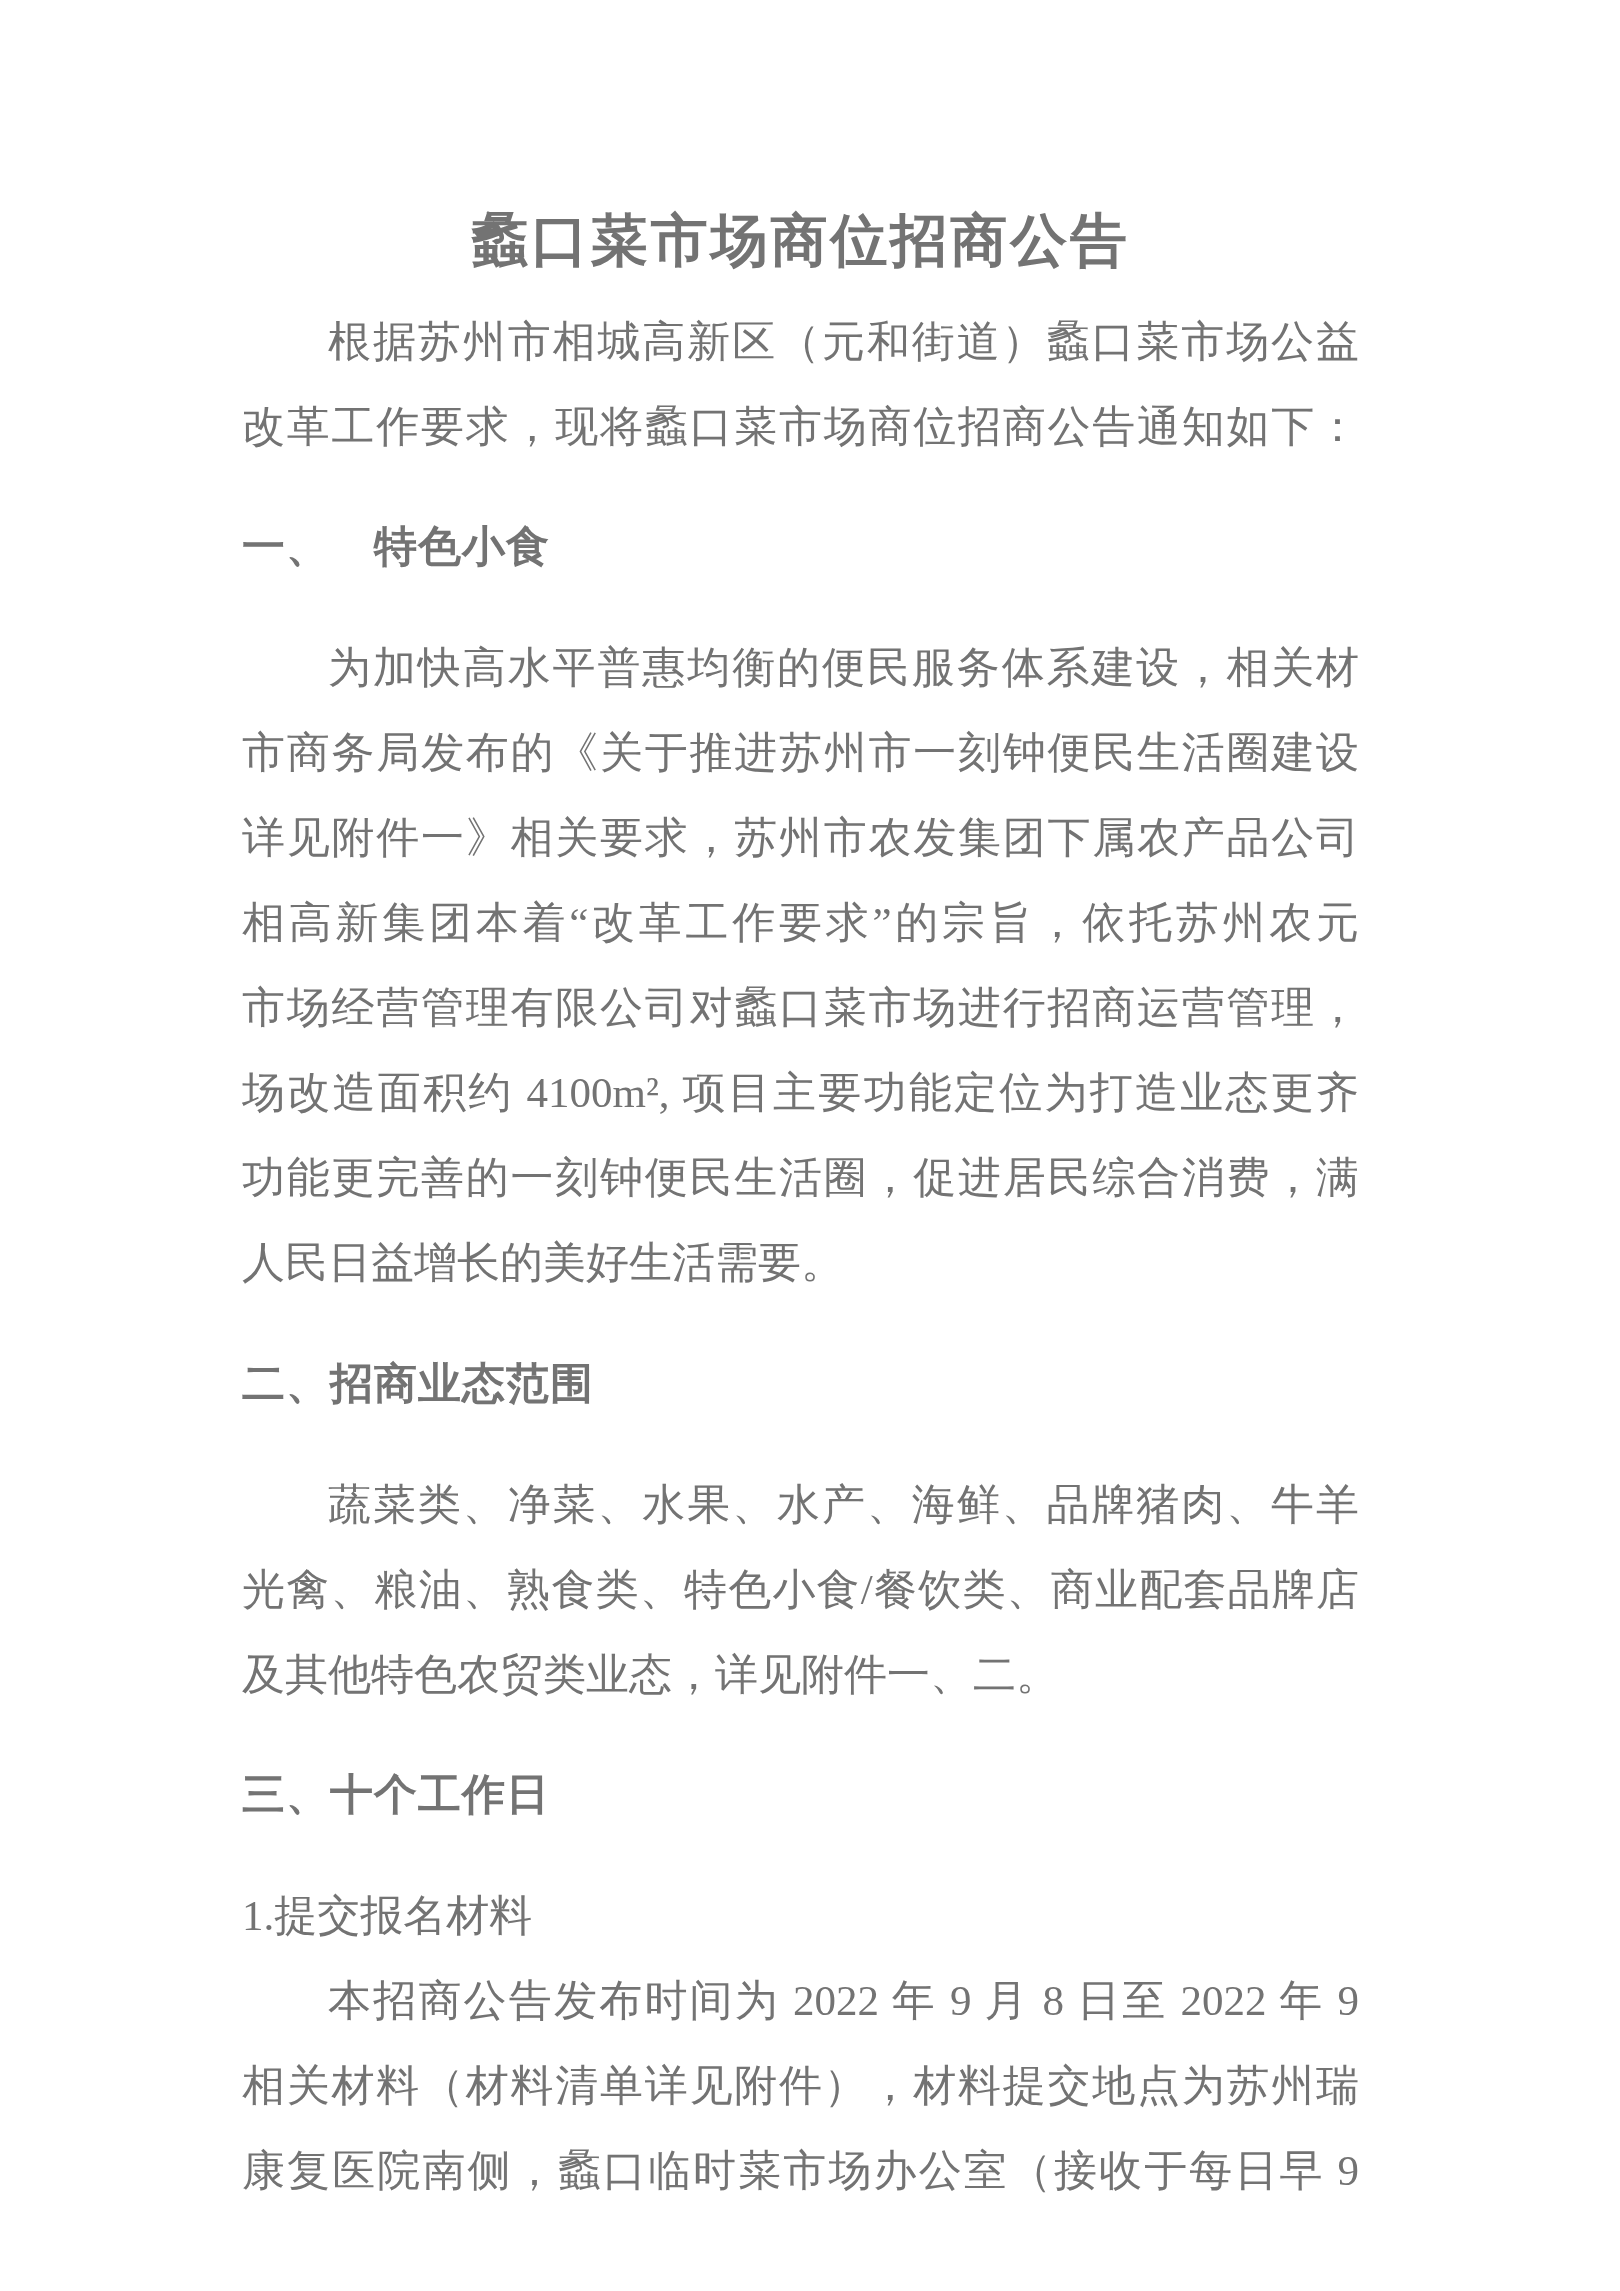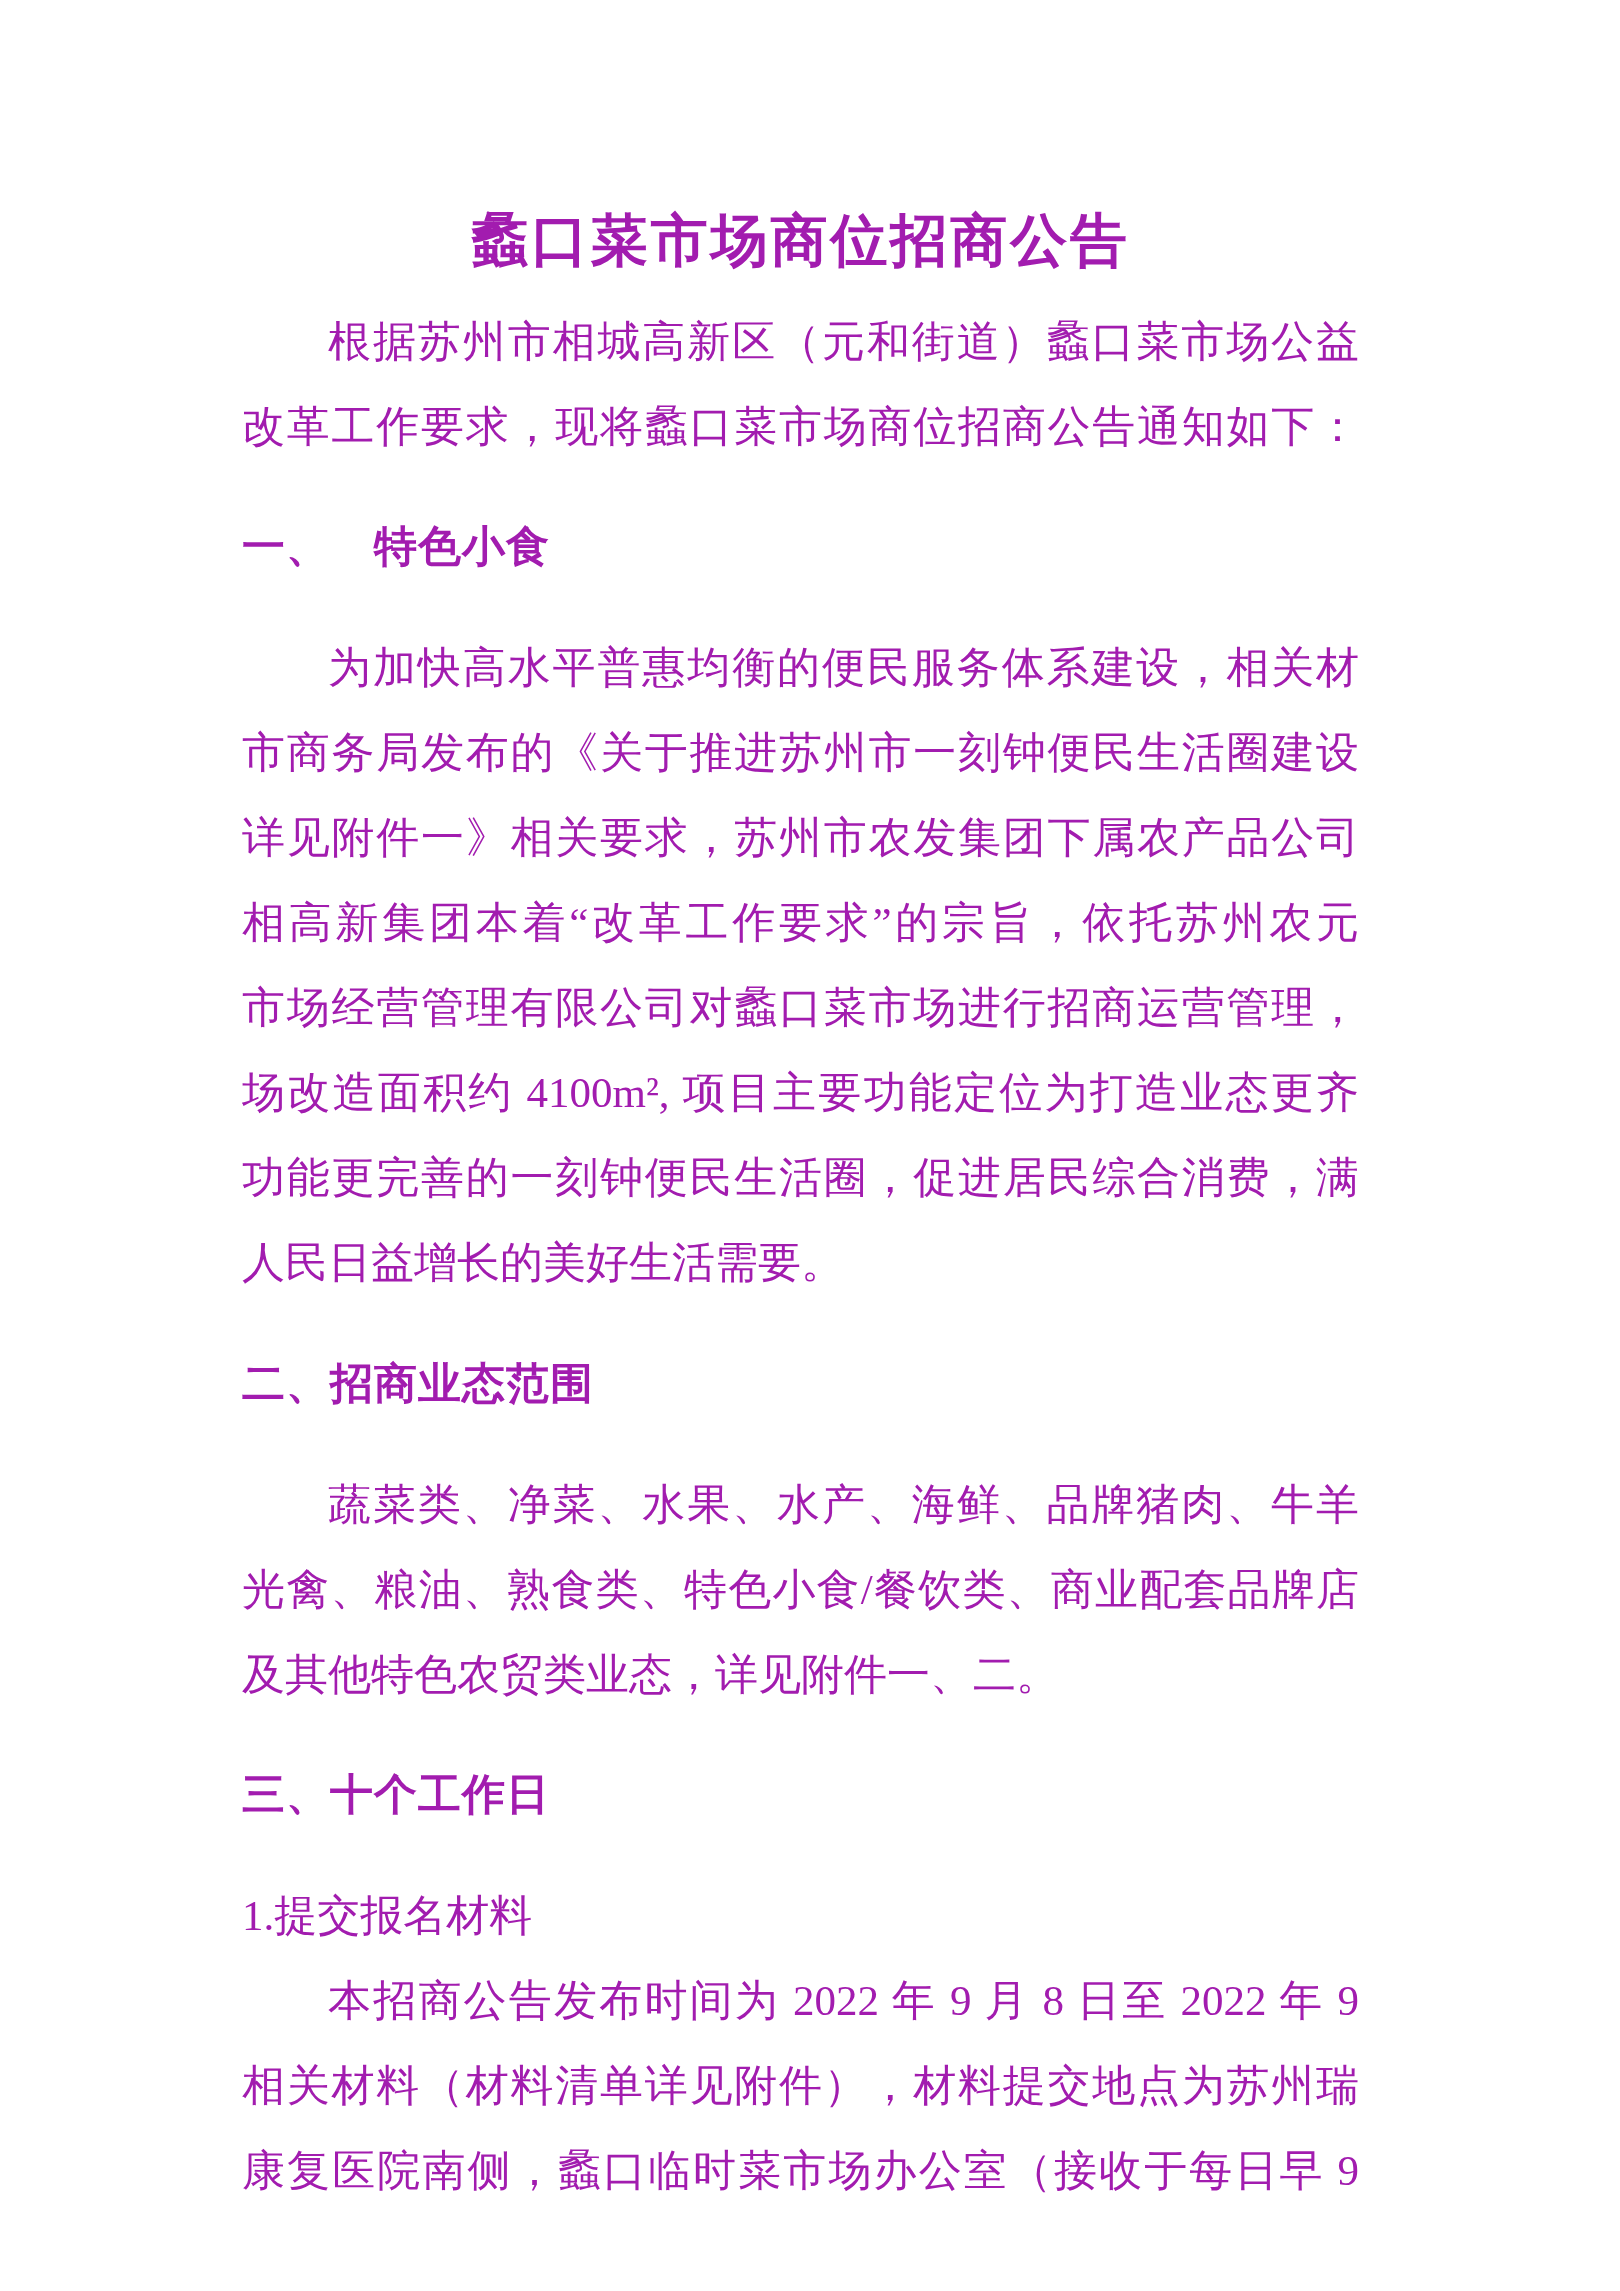--- a/index.html
+++ b/index.html
@@ -5,21 +5,21 @@
   html, body {
     margin: 0;
     padding: 0;
     background: #ffffff;
   }
   .page {
     position: relative;
     width: 1604px;
     height: 2292px;
     background: #ffffff;
-    color: #a21caf;
+    color: #737373;
     font-family: "Liberation Serif", "DejaVu Serif", serif;
     box-sizing: border-box;
     padding: 192px 245px 0 242px;
     overflow: hidden;
   }
   .doc-title {
     margin: 0;
     height: 98px;
     line-height: 98px;
     font-size: 57px;

